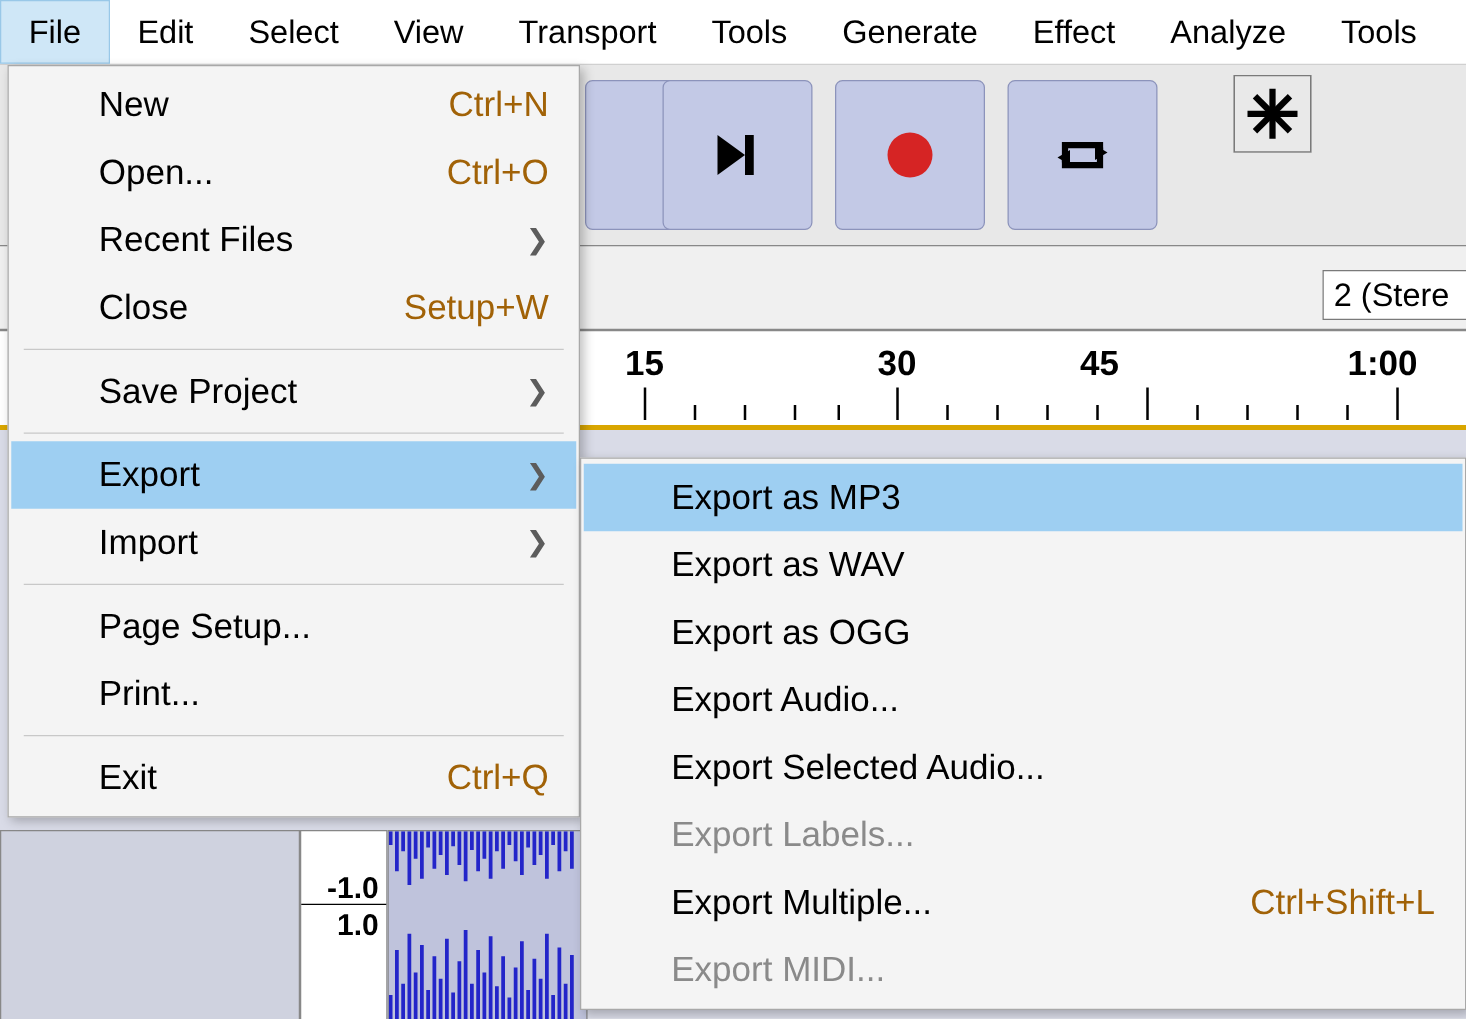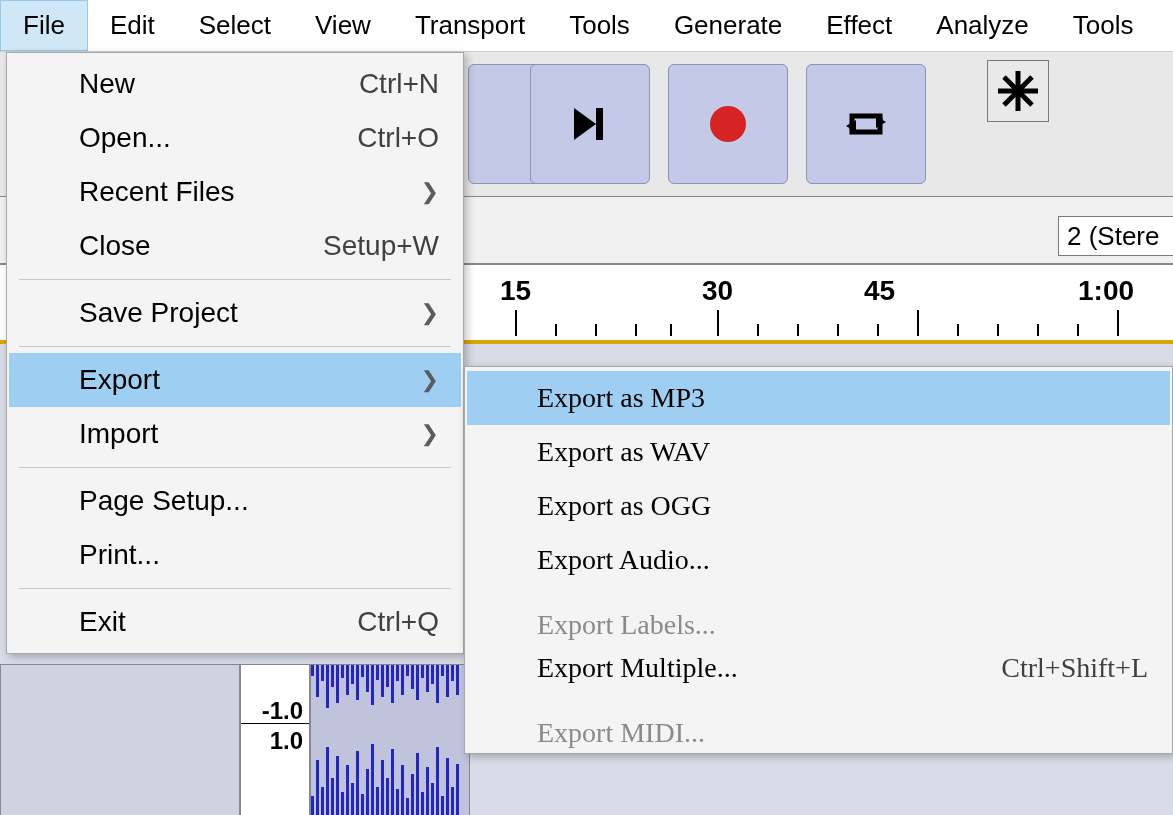--- a/index.html
+++ b/index.html
@@ -227,26 +227,25 @@
     height: 54px;
     padding: 0 22px 0 70px;
     position: relative;
     cursor: default;
   }
   .dropdown .row.highlight {
     background: #9ecff2;
   }
   .dropdown .row.disabled {
     color: #8a8a8a;
-    align-items: flex-end;
   }
   .dropdown .row .label { flex: 1; }
   .dropdown .row .shortcut {
     margin-left: 40px;
-    color: #404040;
+    color: #a16207;
   }
   .dropdown .row .arrow {
     margin-left: 40px;
     font-size: 22px;
     color: #5c5c5c;
     font-family: sans-serif;
   }
   .dropdown .sep {
     height: 1px;
     margin: 6px 10px;
@@ -255,21 +254,20 @@
 
   .file-menu {
     left: 6px;
     top: 52px;
     width: 458px;
   }
   .export-menu {
     left: 464px;
     top: 366px;
     width: 709px;
-    font-family: Liberation Serif, serif;
   }
 </style>
 </head>
 <body>
 
 <div class="menubar">
   <div class="menu-item active">File</div>
   <div class="menu-item">Edit</div>
   <div class="menu-item">Select</div>
   <div class="menu-item">View</div>
@@ -495,20 +493,23 @@
   </div>
   <div class="row">
     <span class="label">Export as WAV</span>
   </div>
   <div class="row">
     <span class="label">Export as OGG</span>
   </div>
   <div class="row">
     <span class="label">Export Audio...</span>
   </div>
+  <div class="row">
+    <span class="label">Export Selected Audio...</span>
+  </div>
   <div class="row disabled">
     <span class="label">Export Labels...</span>
   </div>
   <div class="row">
     <span class="label">Export Multiple...</span>
     <span class="shortcut">Ctrl+Shift+L</span>
   </div>
   <div class="row disabled">
     <span class="label">Export MIDI...</span>
   </div>

